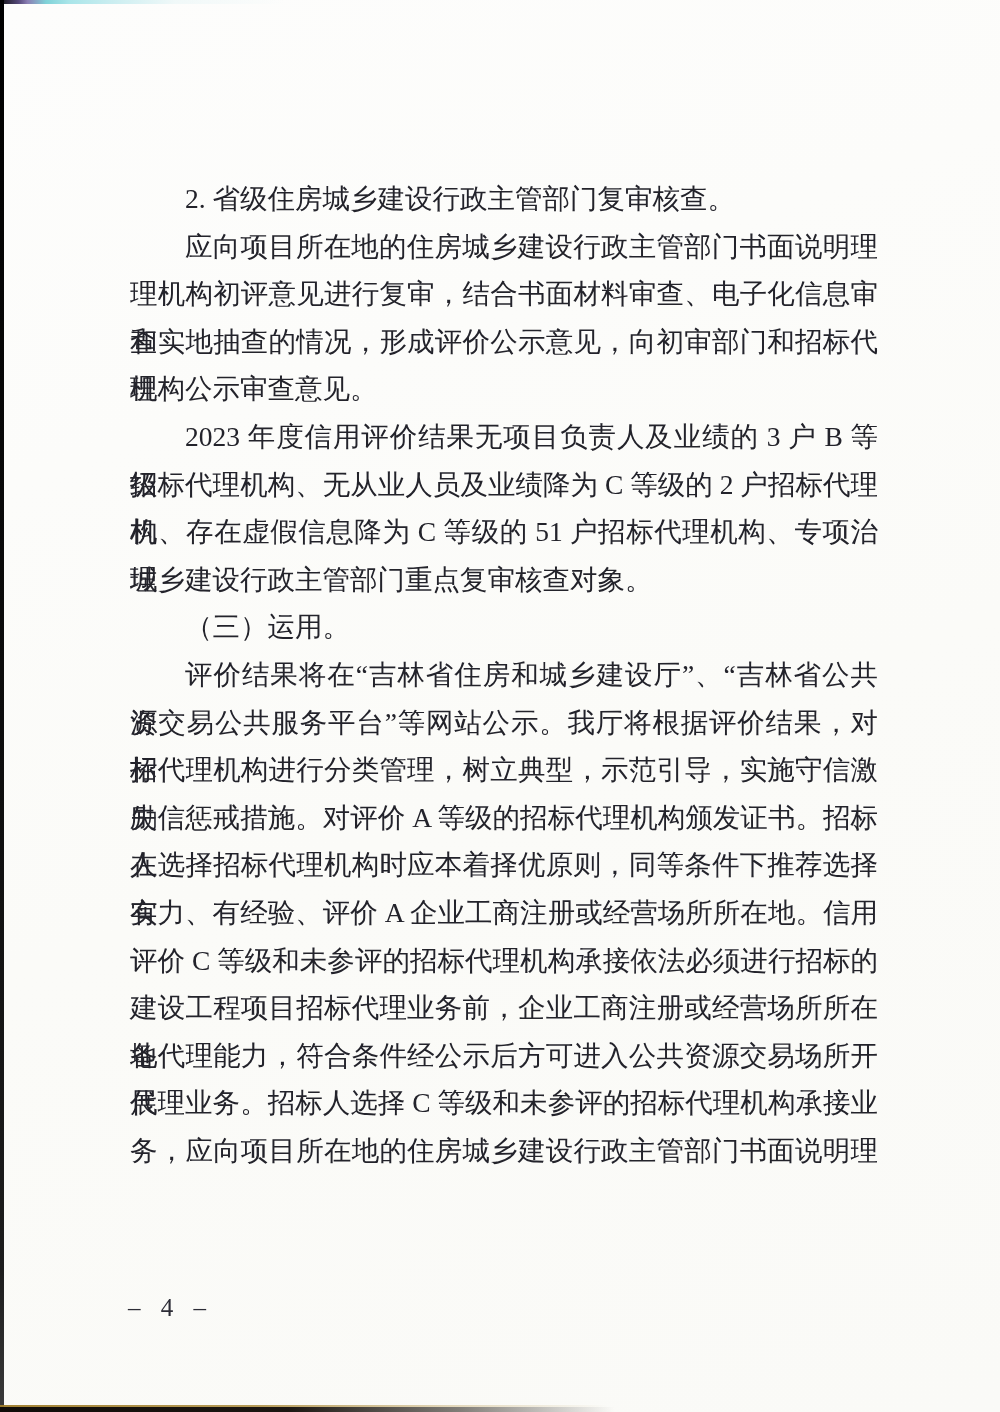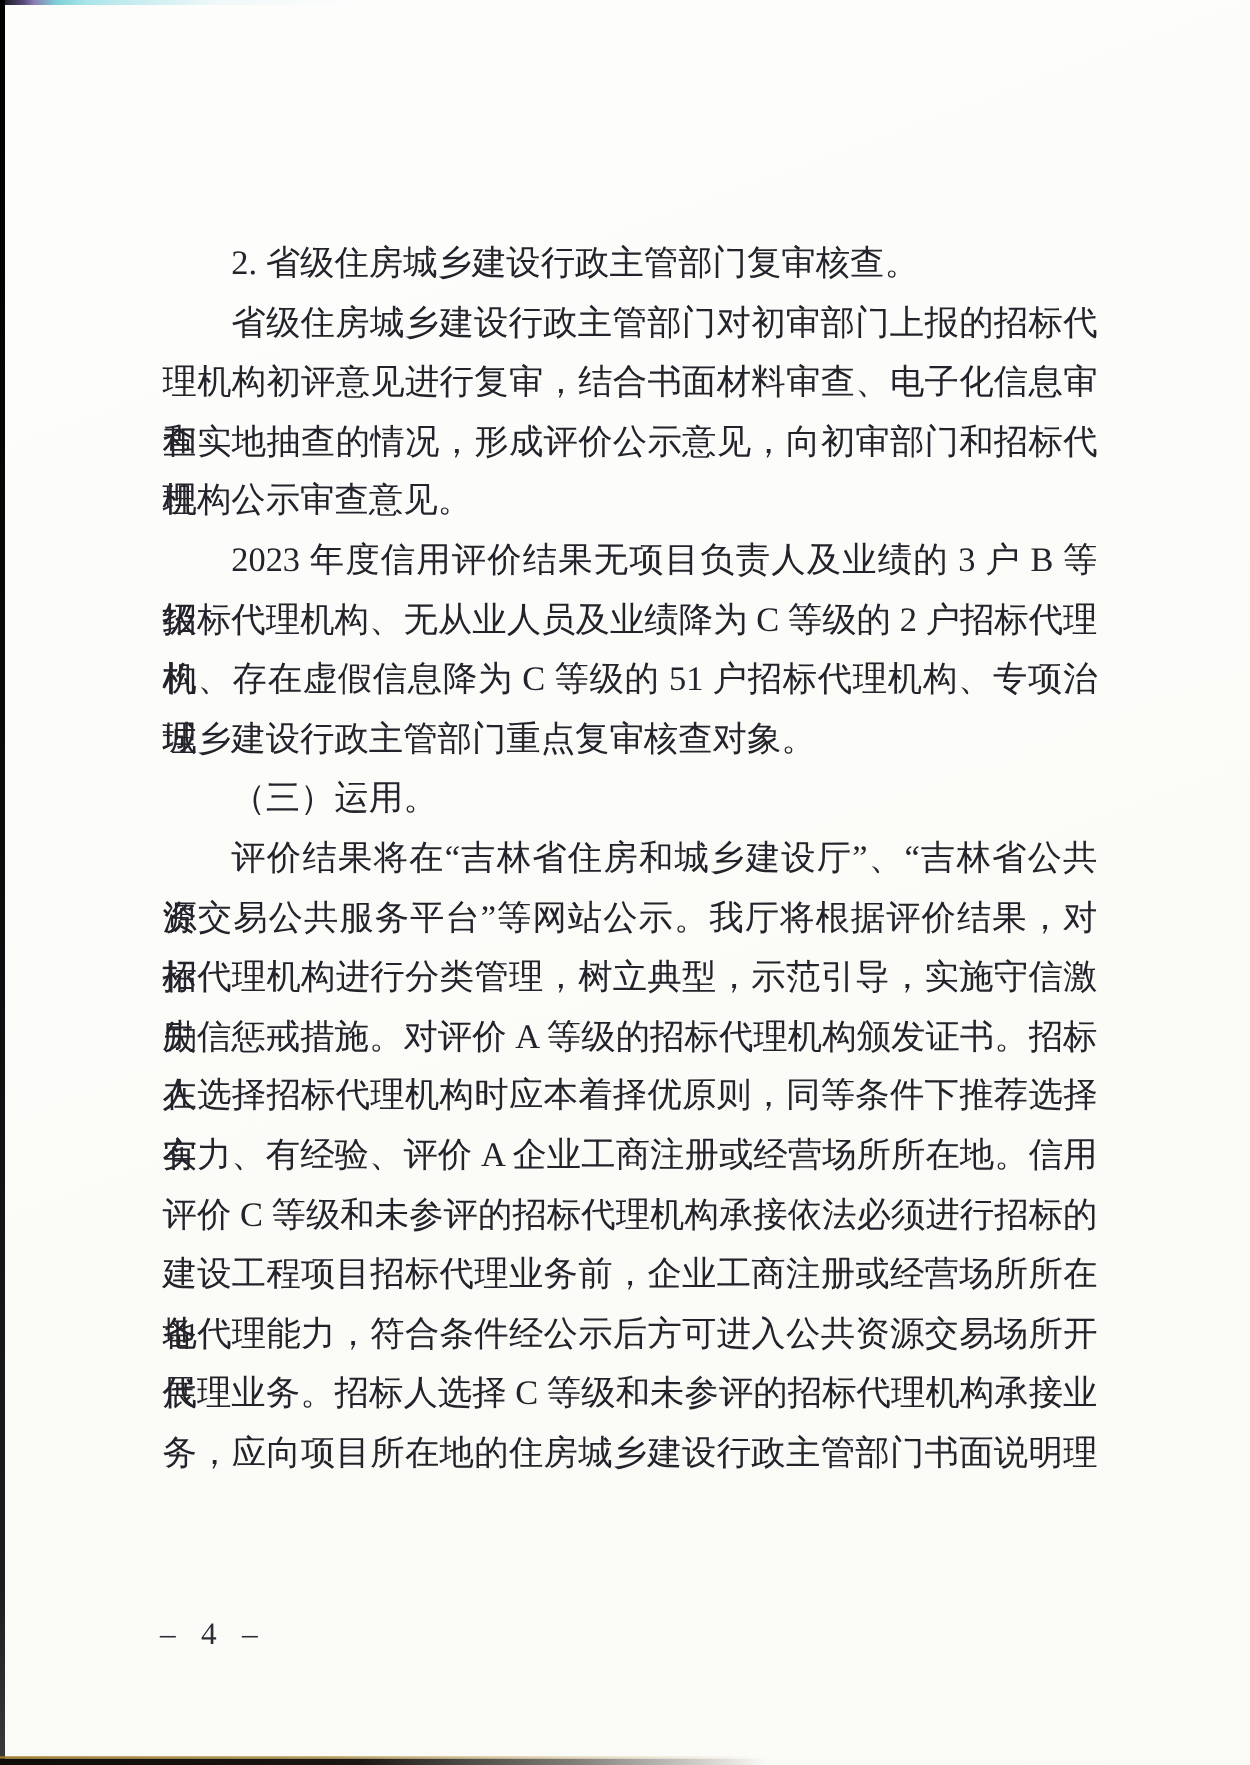--- a/index.html
+++ b/index.html
@@ -53,21 +53,21 @@
     left: 0; bottom: 0;
     width: 100%; height: 5px;
     background: linear-gradient(to right,
       rgba(16,12,8,1) 0%, rgba(20,15,10,0.97) 45%,
       rgba(30,24,16,0.55) 72%, rgba(30,24,16,0) 96%);
   }
   
   .doc-body {
     position: absolute;
     left: 130px;
-    top: 186px;
+    top: 175px;
     width: 748px;
     color: #23232b;
   }
   .line {
     margin: 0;
     height: 47.6px;
     line-height: 47.6px;
     font-size: 27.5px;
     letter-spacing: 0px;
     white-space: normal;
@@ -98,21 +98,21 @@
 
   <div class="edge-top"></div>
   <div class="edge-left"></div>
   <div class="edge-bottom">
     <div class="gold"></div>
     <div class="dark"></div>
   </div>
 
   <div class="doc-body" style="color: rgb(35, 35, 43);">
     <p class="line indent no-just">2. 省级住房城乡建设行政主管部门复审核查。</p>
-    <p class="line indent">省级住房城乡建设行政主管部门对初审部门上报的招标代</p>
+    <p class="line indent">应向项目所在地的住房城乡建设行政主管部门书面说明理</p>
     <p class="line">理机构初评意见进行复审，结合书面材料审查、电子化信息审查</p>
     <p class="line">和实地抽查的情况，形成评价公示意见，向初审部门和招标代理</p>
     <p class="line no-just">机构公示审查意见。</p>
     <p class="line indent">2023 年度信用评价结果无项目负责人及业绩的 3 户 B 等级</p>
     <p class="line">招标代理机构、无从业人员及业绩降为 C 等级的 2 户招标代理机</p>
     <p class="line">构、存在虚假信息降为 C 等级的 51 户招标代理机构、专项治理</p>
     <p class="line no-just">城乡建设行政主管部门重点复审核查对象。</p>
     <p class="line indent no-just">（三）运用。</p>
     <p class="line indent">评价结果将在“吉林省住房和城乡建设厅”、“吉林省公共资</p>
     <p class="line">源交易公共服务平台”等网站公示。我厅将根据评价结果，对招</p>

